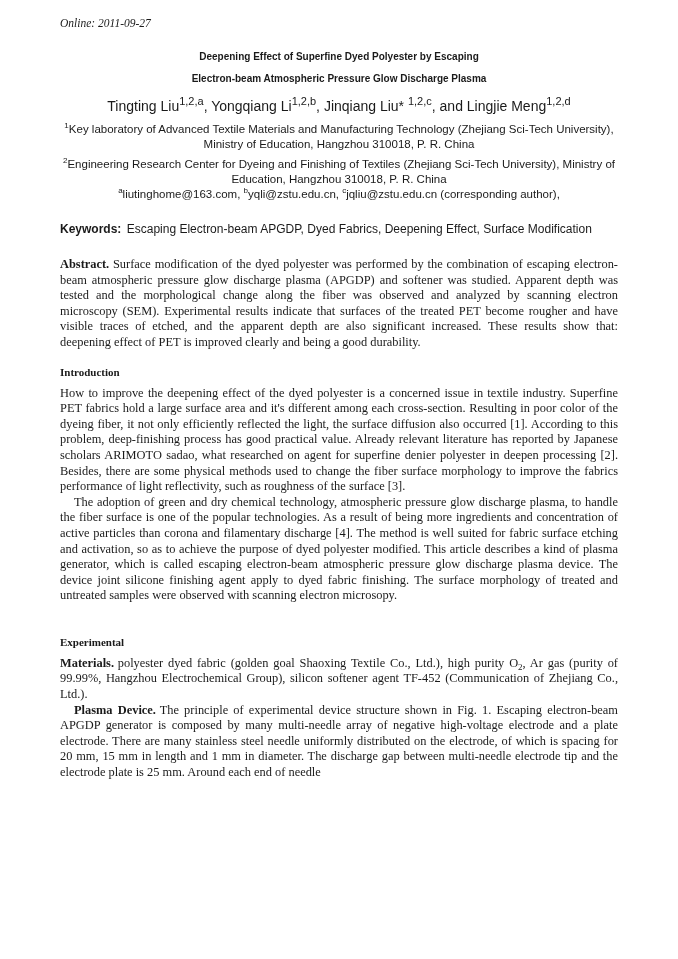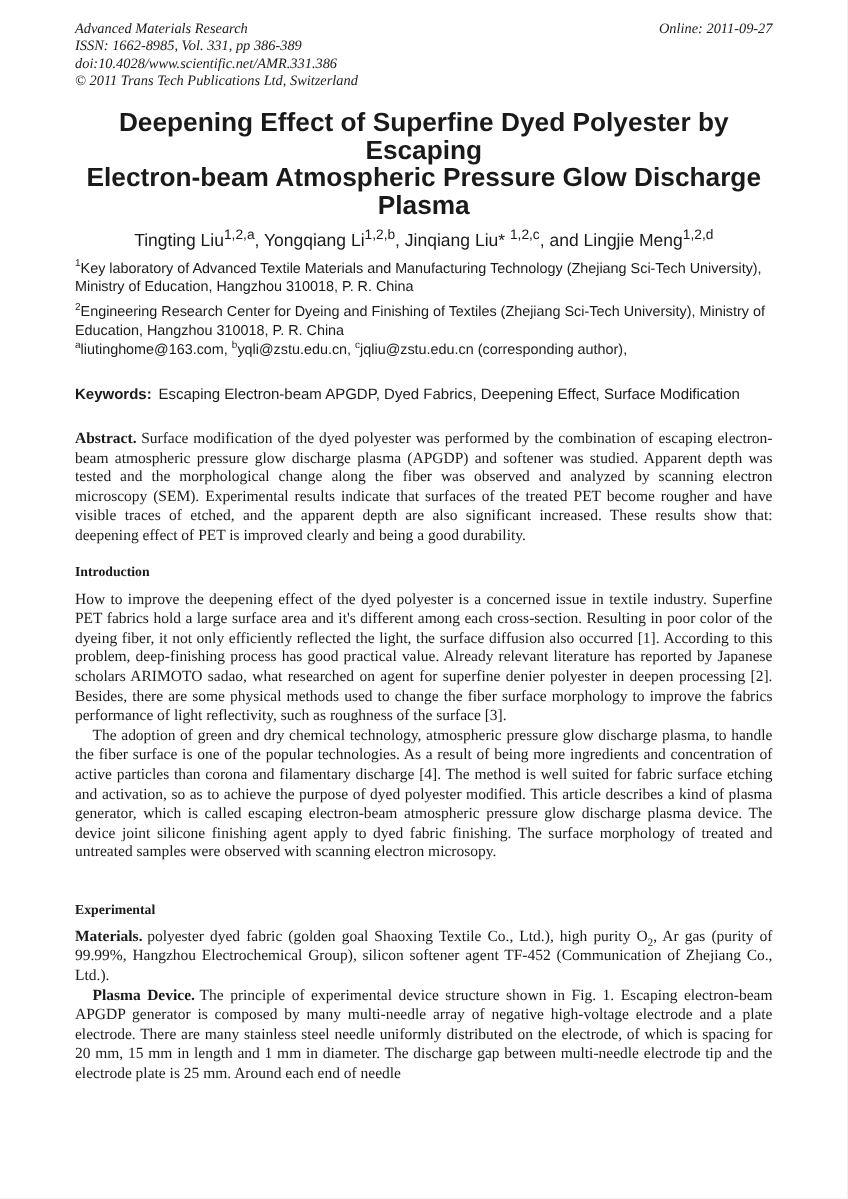--- a/index.html
+++ b/index.html
@@ -21,33 +21,33 @@
     font-family: "Liberation Serif", serif;
   }
   .hdr-left div { white-space: nowrap; }
   .hdr-right { white-space: nowrap; }
   
   .title {
     margin: 16px 0 0 0;
     text-align: center;
     font-family: "Liberation Sans", sans-serif;
     font-weight: bold;
-    font-size: 21px; line-height: 22px;
+    font-size: 10px; line-height: 22px;
   }
   
   .authors {
     margin-top: 7px;
     text-align: center;
     font-family: "Liberation Sans", sans-serif;
     font-size: 14px; line-height: 18px;
   }
   .authors sup { font-size: 11px; line-height: 0; }
   
   .aff, .emails {
-    text-align: left;
+    text-align: center;
     font-family: "Liberation Sans", sans-serif;
     font-size: 11.5px; line-height: 15px;
   }
   .aff-1 { margin-top: 7px; }
   .aff-2 { margin-top: 5px; }
   .aff sup, .emails sup { font-size: 8px; line-height: 0; }
   
   .keywords {
     margin-top: 19px;
     font-family: "Liberation Sans", sans-serif;
@@ -73,26 +73,20 @@
   }
   .sec-exp { margin-top: 30px; }
   sub { font-size: 9px; line-height: 0; vertical-align: sub; }
 </style>
 </head>
 <body>
 
 <div class="page">
 
   <div class="hdr">
-    <div class="hdr-left">
-      <div>Advanced Materials Research</div>
-      <div>ISSN: 1662-8985, Vol. 331, pp 386-389</div>
-      <div>doi:10.4028/www.scientific.net/AMR.331.386</div>
-      <div>© 2011 Trans Tech Publications Ltd, Switzerland</div>
-    </div>
     <div class="hdr-right">Online: 2011-09-27</div>
   </div>
 
   <h1 class="title"><span>Deepening Effect of Superfine Dyed Polyester by Escaping</span><br><span>Electron-beam Atmospheric Pressure Glow Discharge Plasma</span></h1>
 
   <div class="authors"><span><span></span><span>Tingting Liu</span><sup>1,2,a</sup></span><span><span>, </span><span>Yongqiang Li</span><sup>1,2,b</sup></span><span><span>, </span><span>Jinqiang Liu* </span><sup>1,2,c</sup></span><span><span>, and </span><span>Lingjie Meng</span><sup>1,2,d</sup></span></div>
 
   <div class="aff aff-1"><sup>1</sup><span>Key laboratory of Advanced Textile Materials and Manufacturing Technology (Zhejiang Sci-Tech University), Ministry of Education, Hangzhou 310018, P. R. China</span></div>
 
   <div class="aff aff-2"><sup>2</sup><span>Engineering Research Center for Dyeing and Finishing of Textiles (Zhejiang Sci-Tech University), Ministry of Education, Hangzhou 310018, P. R. China</span></div>

